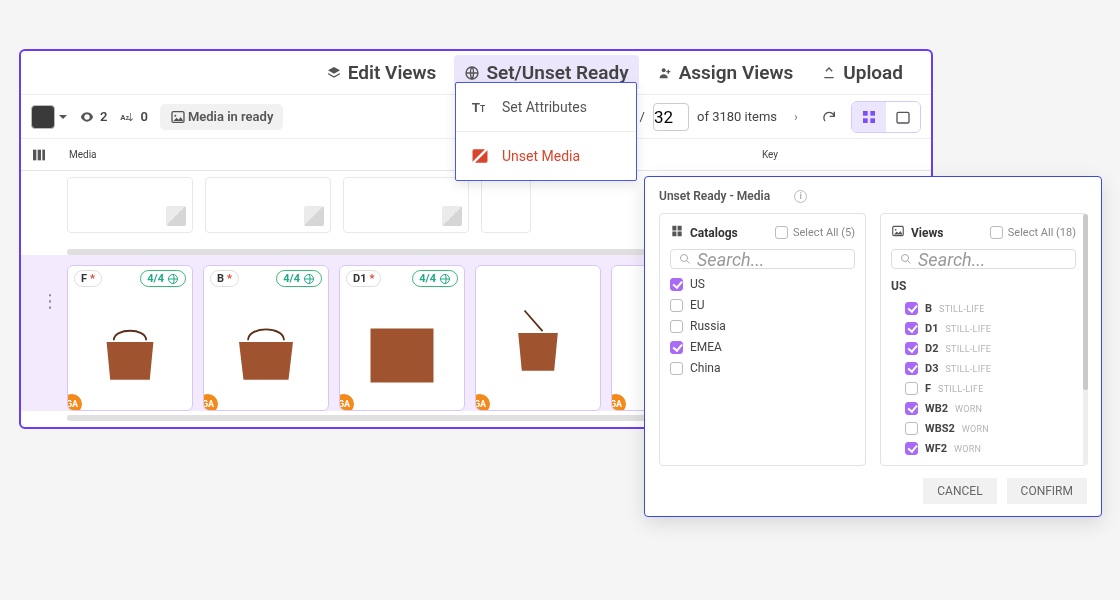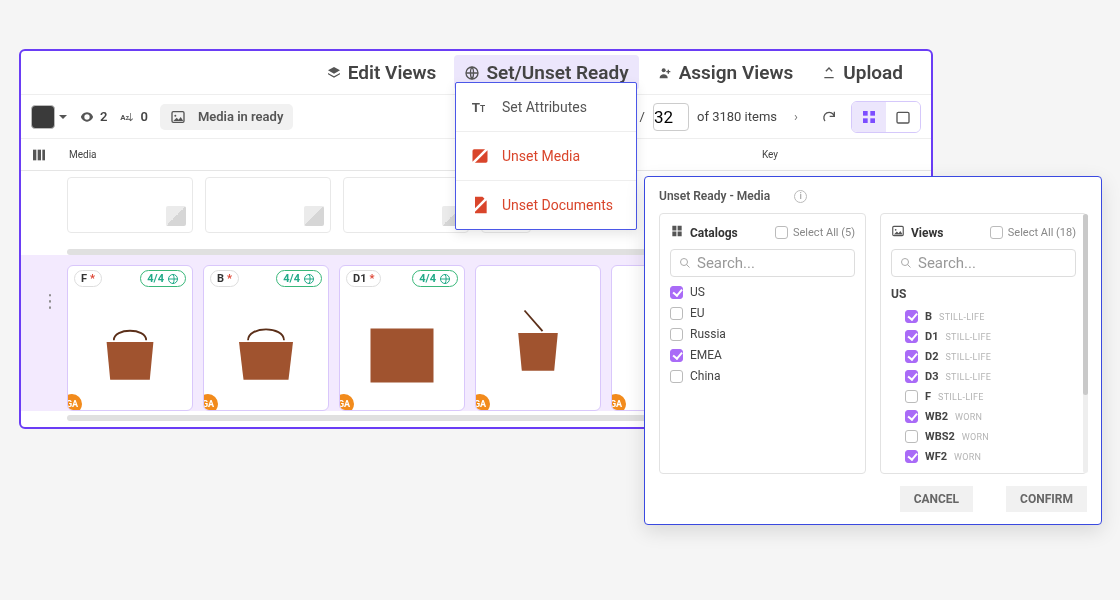--- a/index.html
+++ b/index.html
@@ -12,21 +12,21 @@
 .top-toolbar { height: 44px; display: flex; align-items: center; padding: 0 12px; gap: 8px; border-bottom: 1px solid #eee; }
 .tb-btn { display: flex; align-items: center; gap: 6px; padding: 6px 10px; border-radius: 4px; font-size: 19px; font-weight: 600; color: #444; cursor: pointer; }
 .tb-btn.active { background: #ece6fc; }
 .tb-icon { width: 16px; height: 16px; display: inline-flex; align-items: center; justify-content: center; }
 .tb-icon svg { width: 16px; height: 16px; }
 
 .sub-toolbar { height: 44px; display: flex; align-items: center; padding: 0 10px; gap: 12px; border-bottom: 1px solid #eee; }
 .dd-box { width: 24px; height: 24px; border: 1px solid #bbb; border-radius: 4px; background: #3a3a3a; display: flex; align-items: center; justify-content: center; }
 .dd-caret { width: 0; height: 0; border-left: 4px solid transparent; border-right: 4px solid transparent; border-top: 4px solid #555; margin-left: 4px; }
 .eye-count, .sort-count { display: flex; align-items: center; gap: 5px; color: #444; font-weight: 600; font-size: 13px; }
-.pill-gray { display: flex; align-items: center; gap: 12px; background: #f1f1f1; padding: 5px 10px; border-radius: 5px; font-weight: 600; color: #555; }
+.pill-gray { display: flex; align-items: center; gap: 2px; background: #f1f1f1; padding: 5px 10px; border-radius: 5px; font-weight: 600; color: #555; }
 .pager { margin-left: auto; display: flex; align-items: center; gap: 8px; font-size: 13px; color: #444; }
 .pager-input { width: 36px; height: 28px; border: 1px solid #ccc; border-radius: 4px; text-align: left; font-size: 17px; }
 .arrow-btn { width: 22px; height: 28px; display: flex; align-items: center; justify-content: center; cursor: pointer; color: #777; }
 .refresh-btn { width: 28px; height: 28px; display: flex; align-items: center; justify-content: center; cursor: pointer; color: #555; }
 .view-toggle { display: flex; border: 1px solid #d5c8fb; border-radius: 6px; overflow: hidden; }
 .vt-btn { width: 34px; height: 30px; display: flex; align-items: center; justify-content: center; cursor: pointer; background: #fff; color: #555; }
 .vt-btn.active { background: #ece6fc; color: #7c4dff; }
 
 .headers { height: 32px; display: flex; align-items: center; border-bottom: 1px solid #e5e5e5; padding: 0 10px; font-size: 10px; color: #444; }
 .hdr-icon { width: 28px; display: flex; align-items: center; }
@@ -63,35 +63,35 @@
 
 
 .dialog { position: absolute; left: 644px; top: 176px; width: 458px; background: #fff; border: 1px solid #3a49e0; border-radius: 4px; box-shadow: 0 6px 20px rgba(0,0,0,.12); z-index: 20; padding: 12px 14px; }
 .dlg-title { display: flex; align-items: center; gap: 24px; font-size: 12px; color: #555; font-weight: 600; margin-bottom: 10px; }
 .info-icon { width: 13px; height: 13px; border: 1px solid #bbb; border-radius: 50%; display: inline-flex; align-items: center; justify-content: center; font-size: 9px; color: #aaa; }
 .dlg-body { display: flex; gap: 14px; }
 .panel { flex: 1; border: 1px solid #e2e2e2; border-radius: 4px; padding: 10px; display: flex; flex-direction: column; }
 .panel-head { display: flex; align-items: center; justify-content: space-between; margin-bottom: 8px; font-size: 12px; font-weight: 700; color: #333; }
 .panel-head .ph-left { display: flex; align-items: center; gap: 6px; }
 .selectall { display: flex; align-items: center; gap: 5px; font-size: 11px; color: #888; font-weight: 400; }
-.search-box { height: 28px; border: 1px solid #ddd; border-radius: 4px; display: flex; align-items: center; gap: 6px; padding: 0 8px; margin-bottom: 8px; color: #999; font-size: 15px; }
+.search-box { height: 20px; border: 1px solid #ddd; border-radius: 4px; display: flex; align-items: center; gap: 6px; padding: 0 8px; margin-bottom: 8px; color: #999; font-size: 18px; font-style: italic; }
 .list { display: flex; flex-direction: column; gap: 7px; font-size: 12px; color: #444; max-height: 180px; overflow: hidden; position: relative; }
 .list.views-list { padding-right: 6px; }
 .group-label { font-weight: 700; font-size: 12px; margin: 2px 0 2px 0; }
 .li { display: flex; align-items: center; gap: 7px; }
 .li.indent { padding-left: 14px; }
 .li .code { font-weight: 700; font-size: 11px; }
 .li .sub { font-size: 9px; color: #b5b5b5; letter-spacing: .3px; }
 .chk { width: 13px; height: 13px; border: 1.5px solid #bbb; border-radius: 3px; display: inline-flex; align-items: center; justify-content: center; flex-shrink: 0; }
 .chk.checked { background: #a96bf7; border-color: #a96bf7; }
 .chk.checked::after { content: ""; width: 4px; height: 7px; border: solid #fff; border-width: 0 2px 2px 0; transform: rotate(40deg) translateY(-1px); }
 .vscroll { position: absolute; right: -2px; top: 0; width: 5px; height: 100%; background: #eee; border-radius: 3px; }
 .vscroll .thumb { position: absolute; top: 0; width: 100%; height: 70%; background: #c9c9c9; border-radius: 3px; }
 .dlg-actions { display: flex; justify-content: flex-end; gap: 10px; margin-top: 12px; }
-.btn { padding: 6px 14px; border-radius: 0; font-size: 12px; font-weight: 700; cursor: pointer; border: none; background: #f1f1f1; color: #666; margin-left: 23px; }
+.btn { padding: 6px 14px; border-radius: 0; font-size: 12px; font-weight: 400; cursor: pointer; border: none; background: #f1f1f1; color: #666; }
 
 
 .bag path { fill: #a0532f; }
 .bag .handle { fill: none; stroke: #5b2f19; stroke-width: 2; }
 </style>
 </head>
 <body>
 
 <div class="canvas">
 
@@ -324,29 +324,20 @@
     </div>
     <div class="menu-item danger">
       <span class="mi-icon">
           <svg viewBox="0 0 24 24">
             <rect x="3" y="4" width="18" height="16" rx="2"></rect>
             <line x1="2" y1="22" x2="22" y2="2" stroke="#fff" stroke-width="3"></line>
           </svg>
         </span>
       <span>Unset Media</span>
     </div>
-    <div class="menu-item danger">
-      <span class="mi-icon">
-          <svg viewBox="0 0 24 24">
-            <path d="M6 2h9l5 5v15H6z"></path>
-            <line x1="2" y1="22" x2="22" y2="2" stroke="#fff" stroke-width="3"></line>
-          </svg>
-        </span>
-      <span>Unset Documents</span>
-    </div>
   </div>
 
   <div class="dialog">
     <div class="dlg-title">
       <span>Unset Ready - Media</span>
       <span class="info-icon">i</span>
     </div>
     <div class="dlg-body">
       <div class="panel">
         <div class="panel-head">

